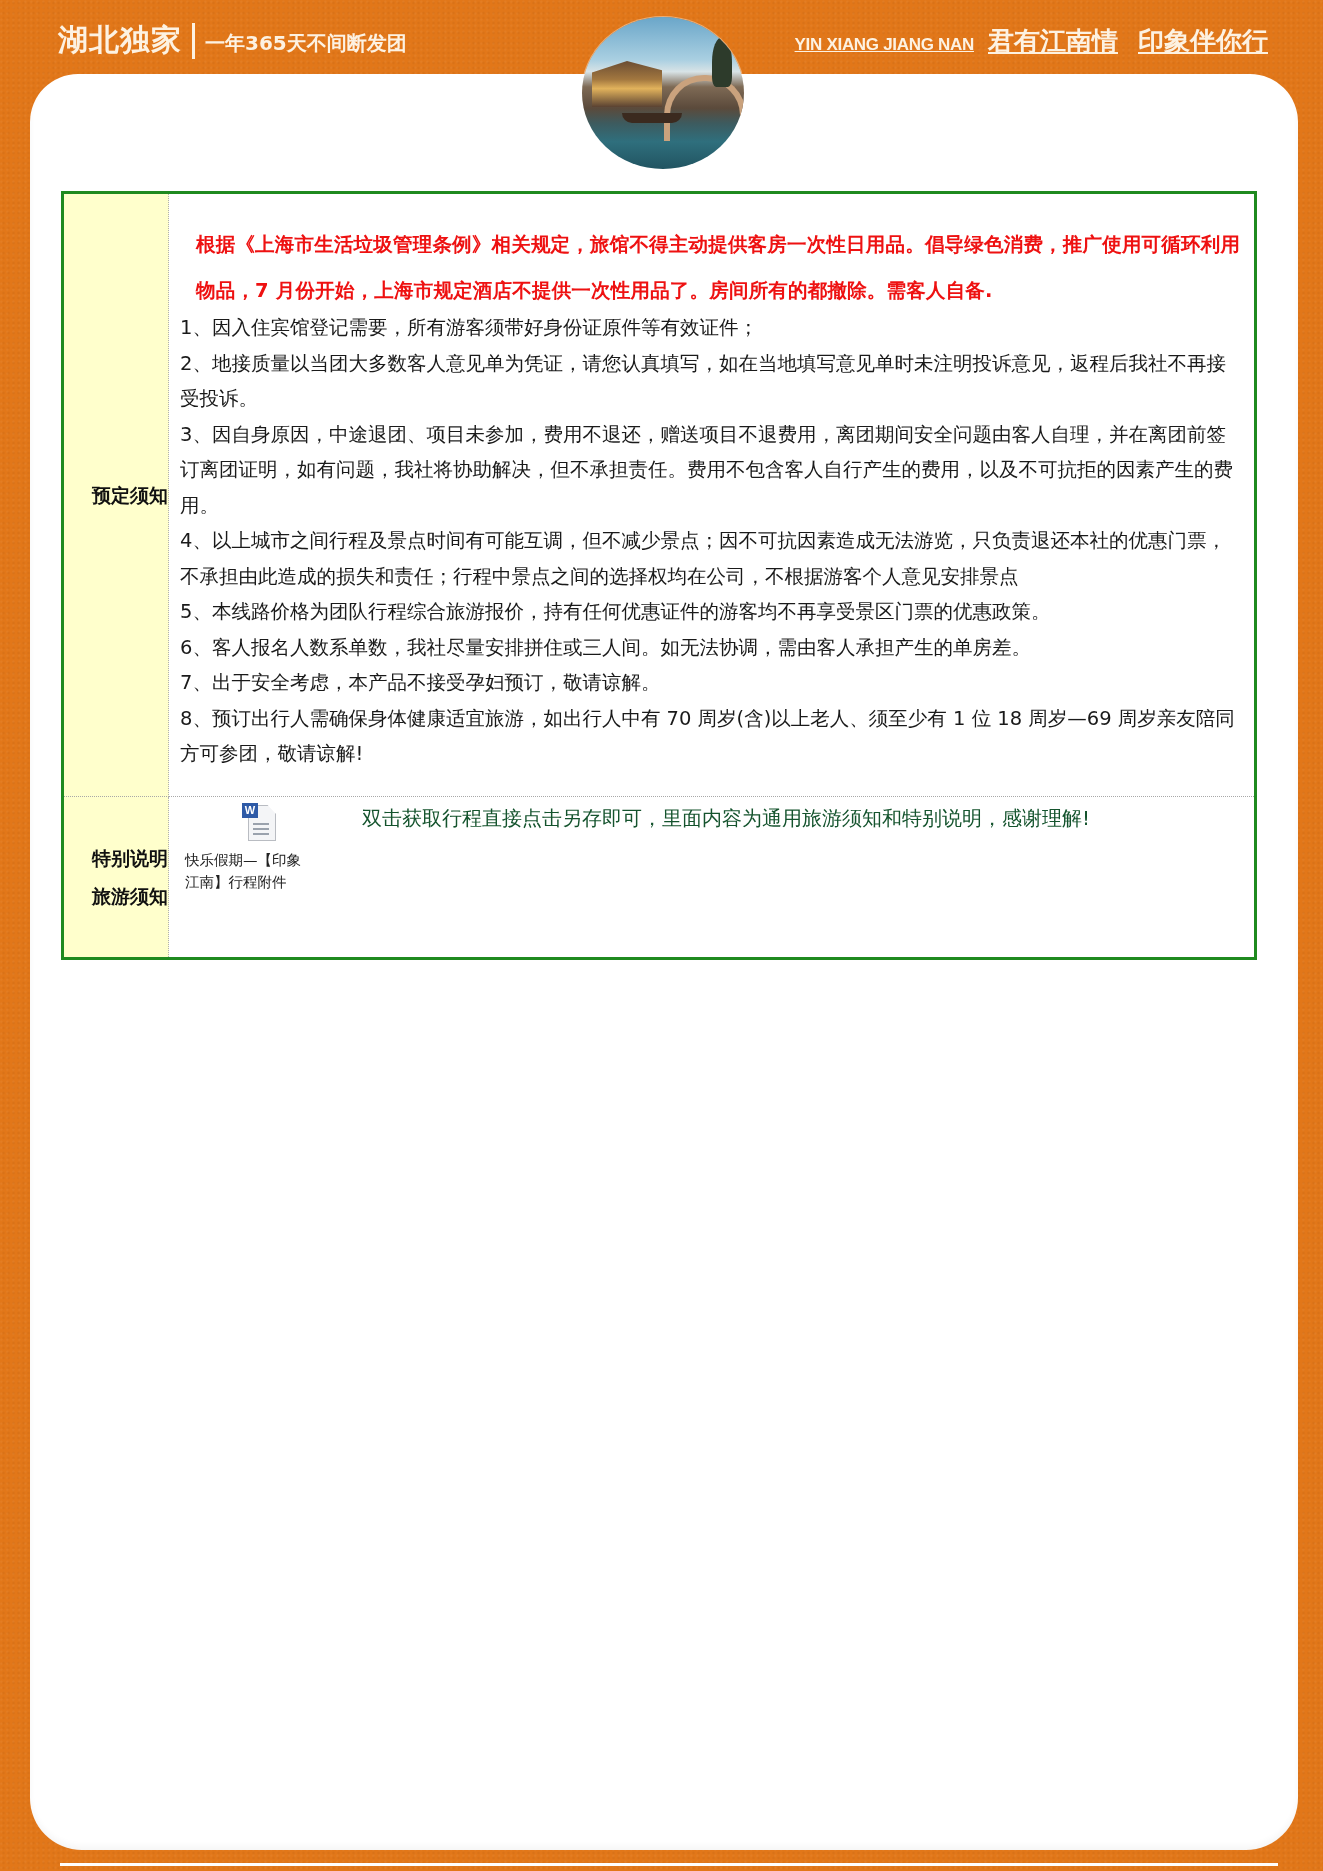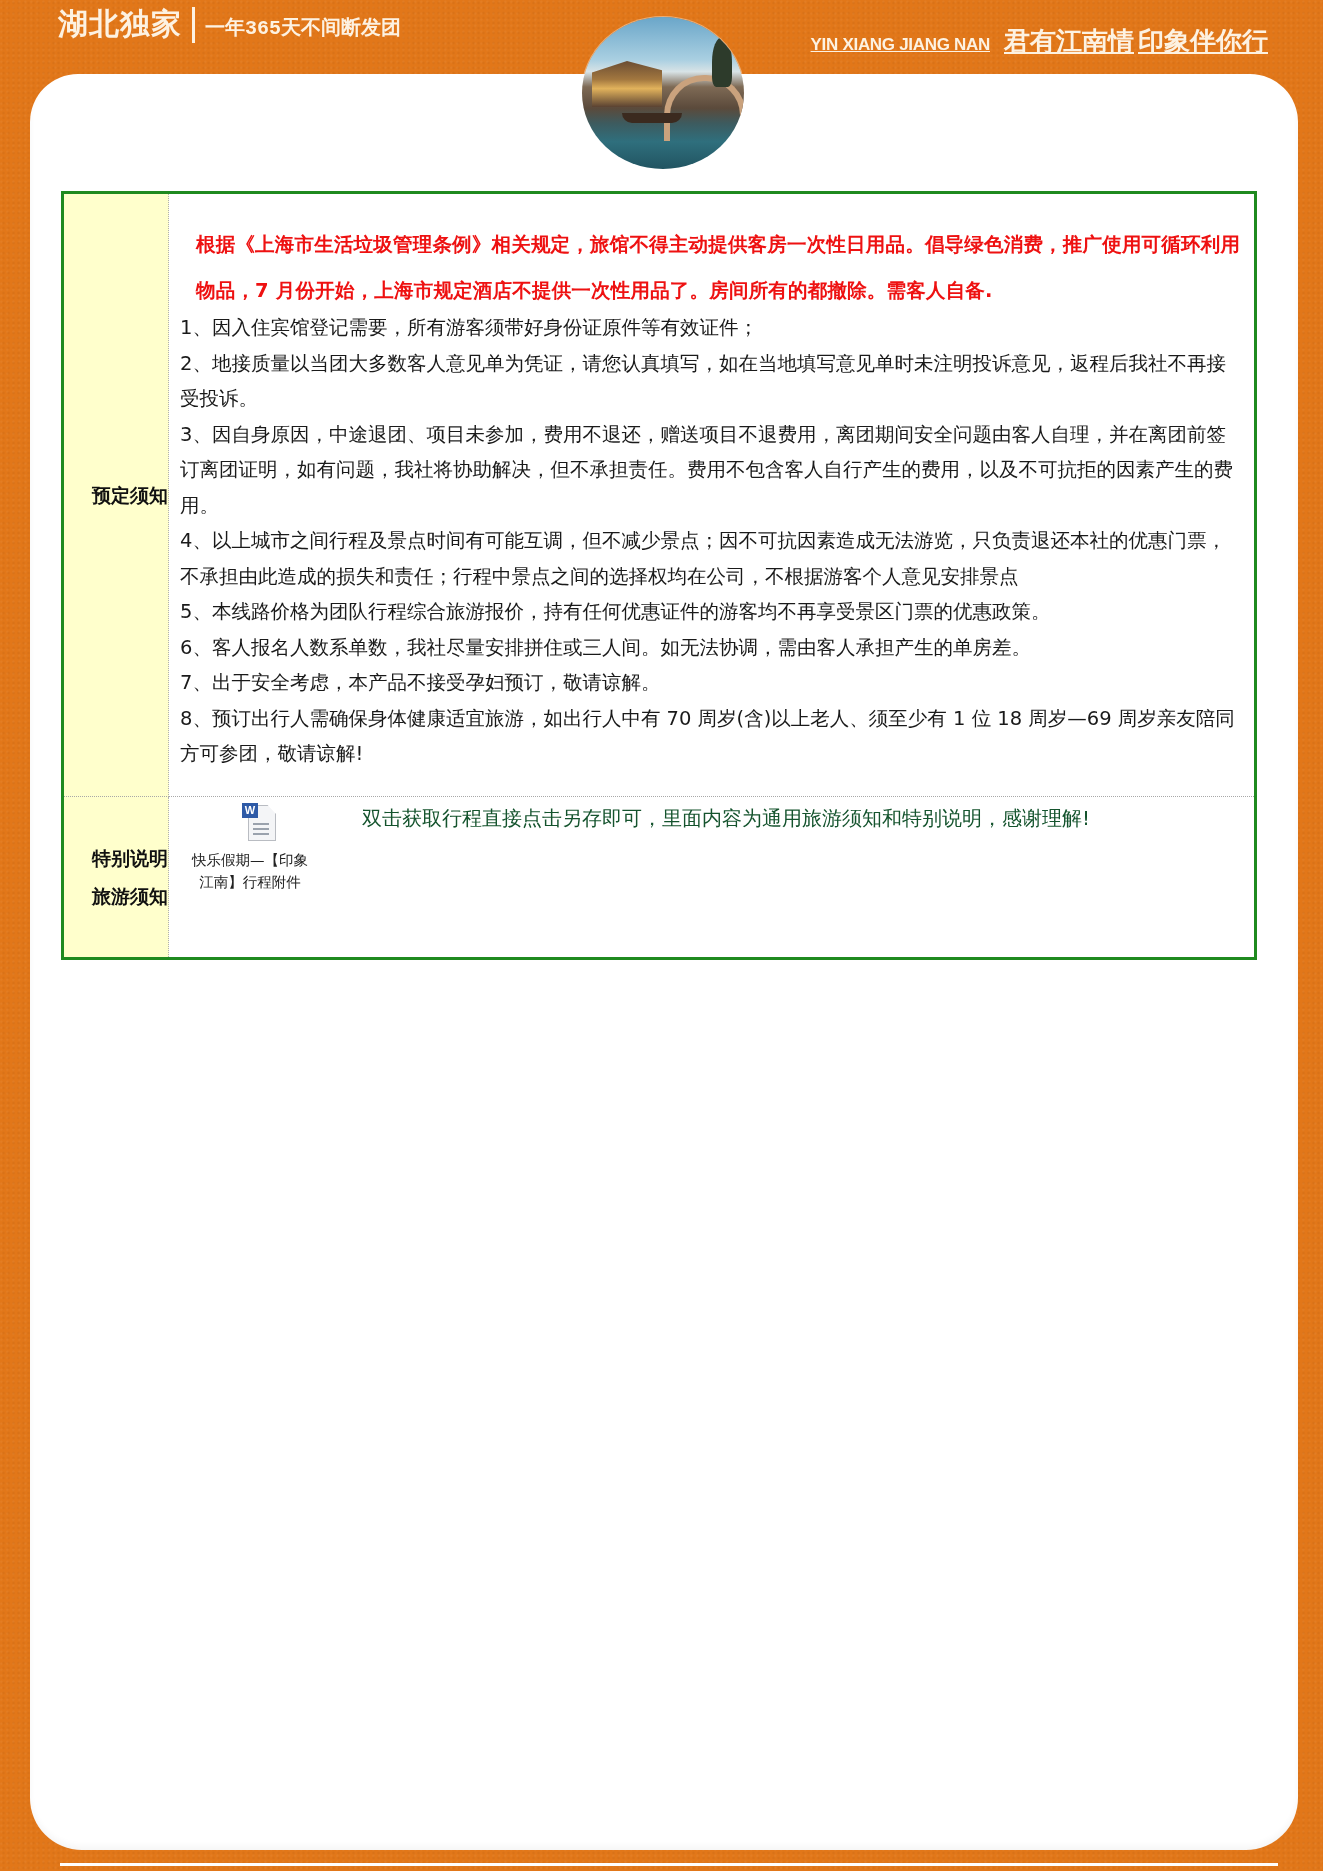--- a/index.html
+++ b/index.html
@@ -11,25 +11,24 @@
       background: #e27719;
       background-image:
         radial-gradient(circle at 20% 30%, rgba(255,255,255,0.06) 0, rgba(255,255,255,0) 2px),
         radial-gradient(circle at 70% 60%, rgba(0,0,0,0.05) 0, rgba(0,0,0,0) 2px);
       background-size: 6px 6px, 5px 5px;
       font-family: "DejaVu Sans", "Liberation Sans", sans-serif;
     }
     .header-left {
       position: absolute;
       left: 58px;
-      top: 4px;
+      top: 20px;
       display: flex;
       align-items: center;
       color: #fdf2e2;
-      font-family: Liberation Mono, monospace;
     }
     .brand {
       font-size: 30px;
       font-weight: bold;
       letter-spacing: 1px;
     }
     .brand-sep {
       width: 3px;
       height: 36px;
       background: #fdf2e2;
@@ -55,21 +54,21 @@
       font-size: 17px;
       font-weight: bold;
       letter-spacing: -0.3px;
       margin-right: 14px;
     }
     .slogan {
       font-size: 26px;
       font-weight: bold;
       letter-spacing: 0px;
     }
-    .slogan + .slogan { margin-left: 4px; }
+    .slogan + .slogan { margin-left: 20px; }
 
     .card {
       position: absolute;
       left: 30px;
       top: 74px;
       width: 1268px;
       height: 1776px;
       background: #ffffff;
       border-radius: 48px 48px 52px 52px;
       box-shadow: inset 0 -4px 6px rgba(0,0,0,0.04);
@@ -209,21 +208,21 @@
       font-size: 11px;
       font-weight: bold;
       line-height: 15px;
       text-align: center;
       font-family: "Liberation Sans", sans-serif;
     }
     .attach-name {
       font-size: 14.5px;
       line-height: 22px;
       color: #222;
-      text-align: center;
+      text-align: left;
       margin-top: 6px;
       width: 130px;
     }
     .attach-hint {
       font-size: 20px;
       color: #14532d;
       margin-left: 42px;
       margin-top: 0;
       line-height: 30px;
     }

